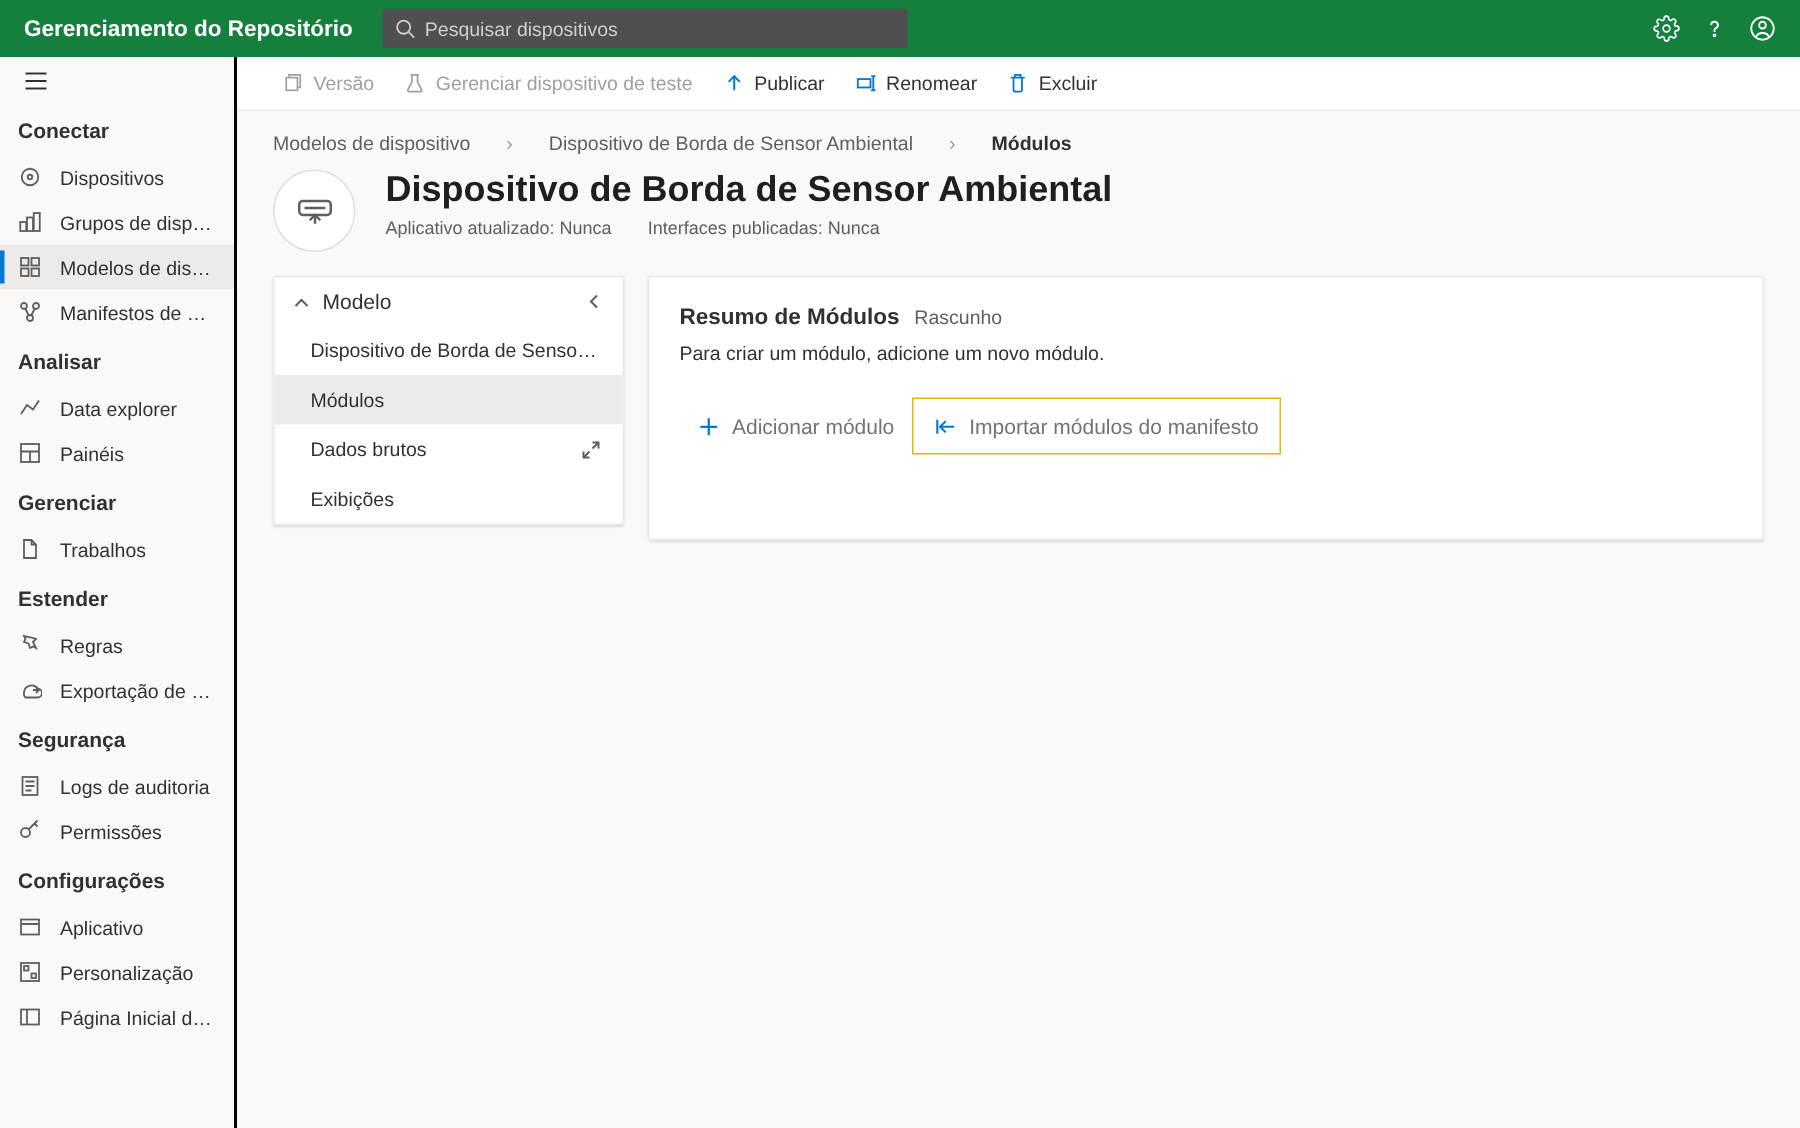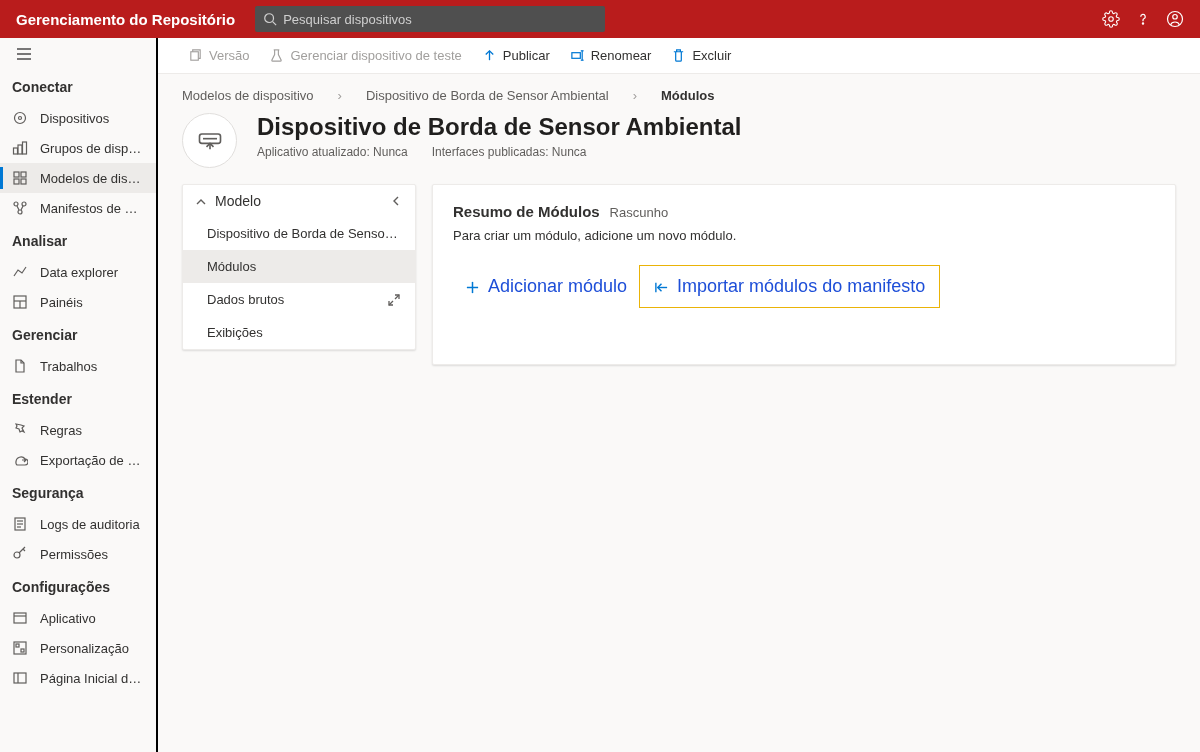--- a/index.html
+++ b/index.html
@@ -1,19 +1,19 @@
 <!DOCTYPE html>
 <html><head>
   <meta charset="utf-8">
   <style>
     * { box-sizing: border-box; margin: 0; padding: 0; }
     body { font-family: "Segoe UI", -apple-system, sans-serif; font-size: 14px; color: #323130; background: #faf9f8; overflow: hidden; }
 
     
-    .top-header { height: 38px; background: #b91c1c; display: flex; align-items: center; padding: 0 16px; color: #fff; }
+    .top-header { height: 38px; background: #15803d; display: flex; align-items: center; padding: 0 16px; color: #fff; }
     .app-title { font-size: 15px; font-weight: 600; flex: 0 0 auto; margin-right: 20px; }
     .header-center { flex: 1; display: flex; justify-content: flex-start; }
     .search-bar { width: 350px; height: 26px; background: #4f4f4f; border: none; border-radius: 2px; display: flex; align-items: center; padding: 0 8px; }
     .search-icon { width: 14px; height: 14px; margin-right: 6px; flex-shrink: 0; }
     .search-input { background: transparent; border: none; color: #d0d0d0; font-size: 13px; outline: none; flex: 1; }
     .search-input::placeholder { color: #cfcfcf; }
     .header-right { display: flex; align-items: center; gap: 14px; }
     .header-icon { width: 18px; height: 18px; cursor: pointer; display:flex; align-items:center; justify-content:center;}
     .header-icon svg { width:18px; height:18px; }
 
@@ -74,21 +74,21 @@
     .tree-item.selected { background:#edebe9; font-weight:400;}
     .tree-item.with-icon { display:flex; align-items:center; justify-content:space-between;}
     .tree-item .expand-icon{width:14px;height:14px;}
 
     
     .modules-panel { flex:1; background:#fff; border-radius:2px; box-shadow: 0 1px 2px rgba(0,0,0,0.12); border:1px solid #edebe9; padding: 18px 20px 56px;}
     .modules-title { font-size:15px; font-weight:600; display:inline; margin-right:6px;}
     .draft-badge { font-size:13px; color:#605e5c; }
     .modules-desc { font-size:13px; color:#323130; margin-top: 8px; margin-bottom: 22px;}
     .module-actions { display:flex; gap:0; align-items:center;}
-    .action-btn { display:flex; align-items:center; gap:8px; padding: 8px 12px; font-size:18px; color:#1d4ed8; cursor:pointer;}
+    .action-btn { display:flex; align-items:flex-end; gap:8px; padding: 8px 12px; font-size:14px; color:#737373; cursor:pointer;}
     .action-btn .plus-icon, .action-btn .import-icon { width:15px; height:15px;}
     .plus-icon svg { stroke:#0078d4; }
     .import-icon svg { stroke:#0078d4; }
     .highlight-box { border: 1px solid #eab308; padding: 2px; }
 
     
     .sidebar::-webkit-scrollbar{width:4px;}
   </style>
 </head>
 <body>

